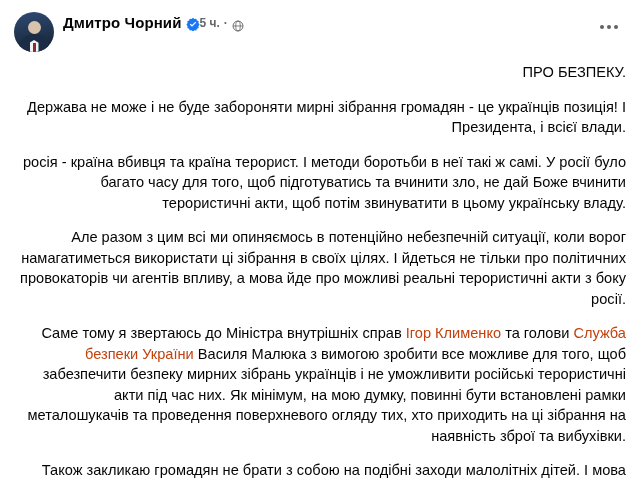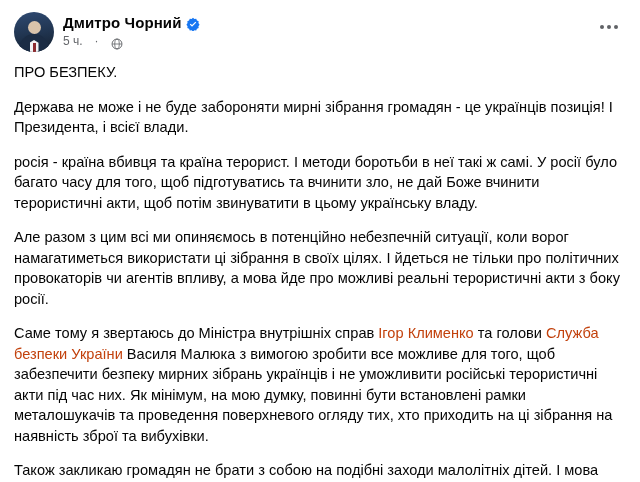--- a/index.html
+++ b/index.html
@@ -65,21 +65,21 @@
   .avatar .tie {
     position: absolute;
     width: 3px;
     height: 9px;
     background: #8c2b30;
     left: 18.5px;
     bottom: 0;
   }
   .header-text {
     display: flex;
-    flex-direction: column;
+    flex-direction: row;
     justify-content: flex-end;
     padding-top: 1px;
   }
   .name-row {
     display: flex;
     align-items: center;
     gap: 4px;
   }
   .author-name {
     font-size: 15px;
@@ -91,22 +91,23 @@
   .verified {
     width: 14px;
     height: 14px;
     display: inline-block;
     position: relative;
     top: 1px;
   }
   .meta-row {
     display: flex;
     align-items: center;
-    gap: 12px;
+    gap: 4px;
     margin-top: 2px;
+    font-weight: bold;
   }
   .meta-time {
     font-size: 12px;
     color: #65676b;
     line-height: 15px;
   }
   .meta-dot {
     font-size: 12px;
     color: #65676b;
     line-height: 15px;
@@ -136,20 +137,21 @@
     display: block;
   }
   .post-body {
     font-size: 14.6px;
     line-height: 20.5px;
     color: #050505;
     letter-spacing: 0;
   }
   .post-body p {
     margin: 0 0 14px 0;
+    text-align: right;
   }
   .post-body p:last-child {
     margin-bottom: 0;
   }
   .fb-link {
     color: #c2410c;
     text-decoration: none;
   }
 </style>
 </head>

